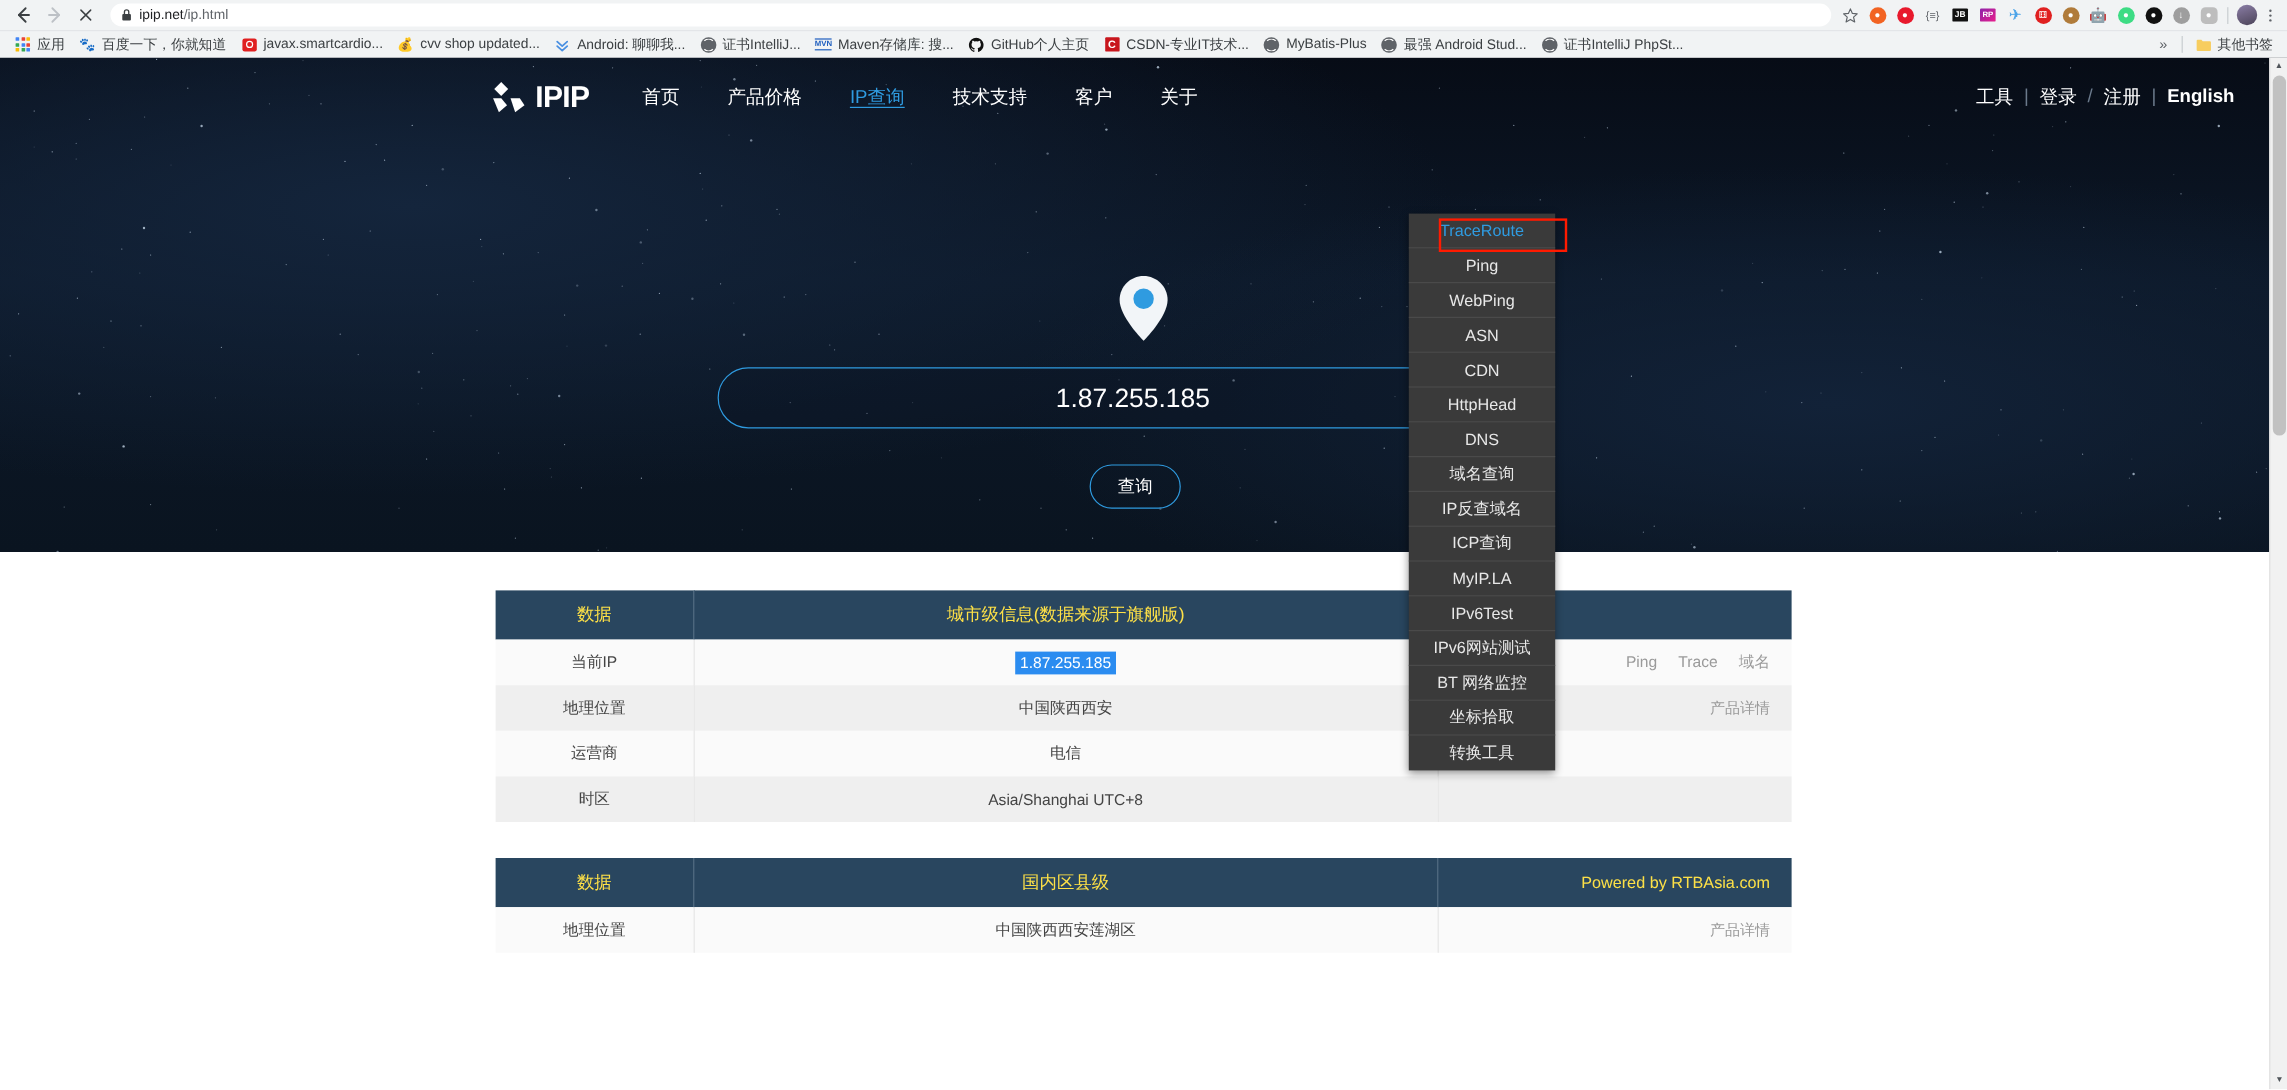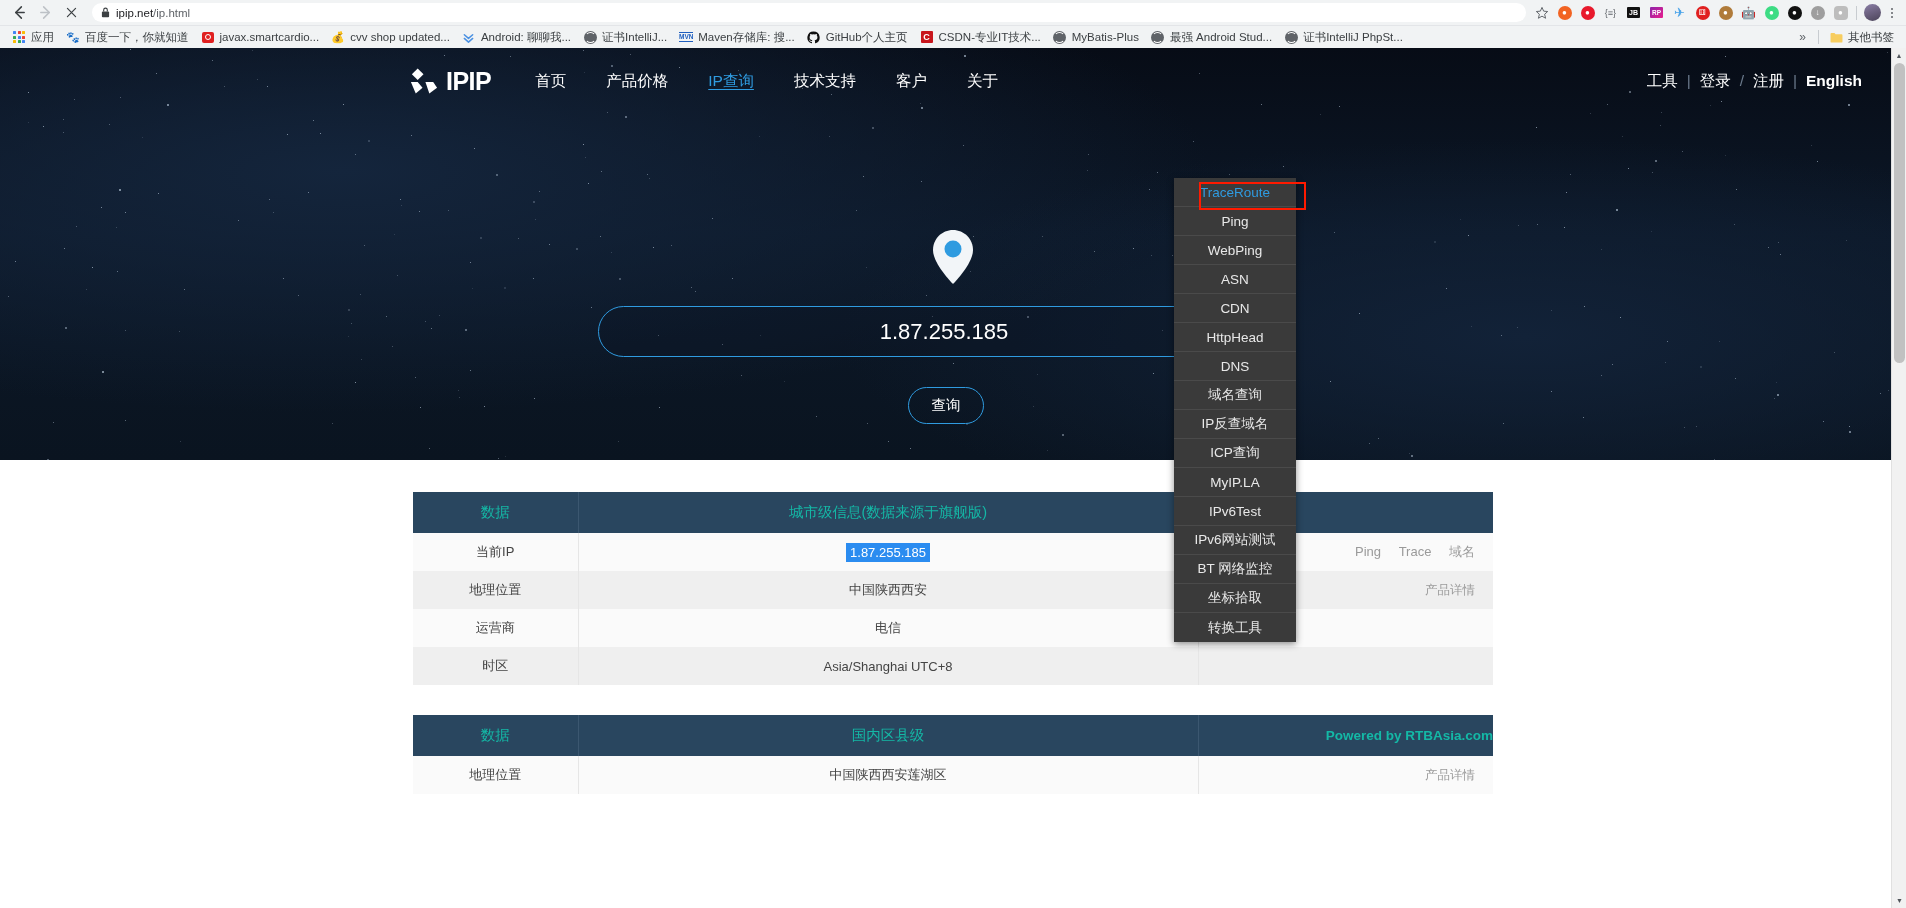--- a/index.html
+++ b/index.html
@@ -211,29 +211,29 @@
 
   
   #content { padding-top: 32px; background:#fff; }
   #page-title {
     text-align:center; font-size:29px; color:#3c3c3c; font-weight:normal;
     margin-bottom: 26px;
   }
   .table-wrap { width: 1080px; margin: 0 auto 30px auto; }
   table.ip-table { width:100%; border-collapse: collapse; table-layout: fixed; }
   table.ip-table thead th {
-    background:#29465f; color:#14b8a6; font-weight:normal;
+    background:#29465f; color:#fde047; font-weight:normal;
     height:41px; font-size:14.5px; text-align:center;
     border-right:1px solid #3b5770;
     margin-left:28px;
   }
   table.ip-table thead th:last-child { border-right:none; }
   table.ip-table th.c1 { width: 165px; }
   table.ip-table th.c2 { width: 620px; }
-  table.ip-table th.c3 { width: 295px; text-align:right; font-size:13.5px;font-weight:bold;}
+  table.ip-table th.c3 { width: 295px; text-align:right; padding-right:18px; font-size:13.5px;}
   table.ip-table tbody td {
     height: 38px; font-size: 13px; color:#444; text-align:center;
     border-right:1px solid #e6e6e6;
     background:#fafafa;
   }
   table.ip-table tbody tr:nth-child(even) td { background:#efefef; }
   table.ip-table tbody td:last-child { border-right:none; }
   table.ip-table tbody td.c3 { text-align:right; padding-right:18px; color:#9a9a9a; font-size:12.5px;}
   .sel { background:#2b8cf0; color:#fff; padding:2px 4px; }
   .mini-links { color:#9a9a9a; font-size:13px; }

